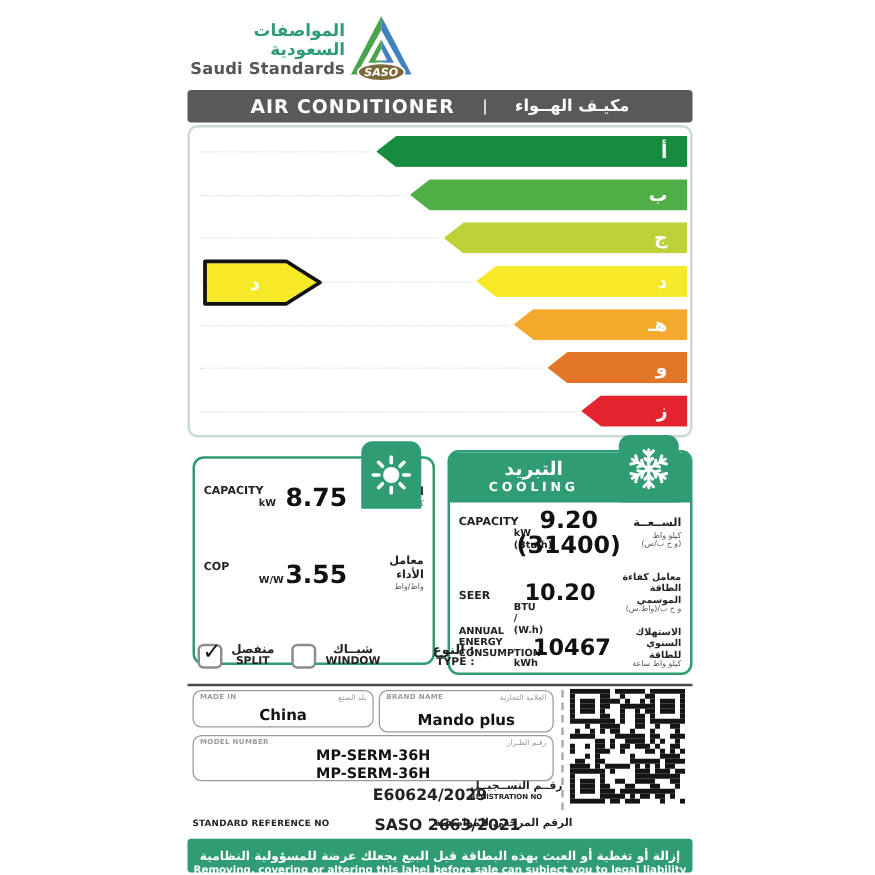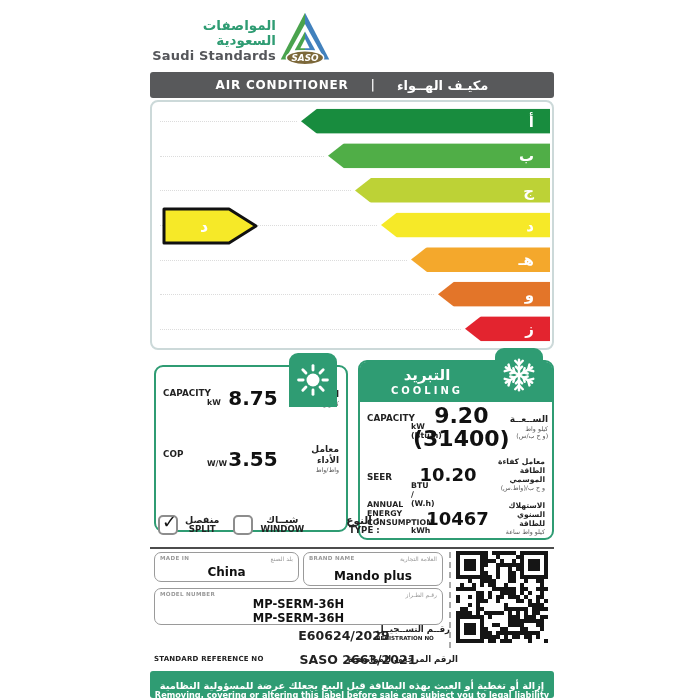--- a/index.html
+++ b/index.html
@@ -18,21 +18,21 @@
   .saso{position:absolute;left:127px;top:2px;z-index:3;}
   .hdr-title{line-height:1.12;min-width:150px;}
   .hdr-title-ar{color:#fff;font-weight:bold;font-size:15px;}
   .hdr-title-en{color:#fff;font-weight:bold;font-size:9.3px;letter-spacing:.2px;margin-top:2px;}
   .hdr-vsep{width:2px;height:34px;background:#ffffffcc;}
 
   
   .product-bar{position:absolute;left:0;top:64px;width:404px;height:26px;background:#58595b;
                border-radius:3px;display:flex;align-items:center;justify-content:center;gap:22px;
                color:#fff;font-weight:bold;}
-  .product-bar .en{font-size:12px;letter-spacing:.8px;text-align:center;}
+  .product-bar .en{font-size:15px;letter-spacing:.8px;text-align:center;}
   .product-bar .pipe{font-size:12px;opacity:.9;}
   .product-bar .ar{font-size:13px;}
 
   
   .rating-box{position:absolute;left:0;top:92px;width:404px;height:250px;background:#fff;
               border:2px solid #ccd9d9;border-radius:8px;box-sizing:border-box;}
   .rating-col{position:absolute;inset:2px;display:flex;flex-direction:column;}
   .grade-row{position:relative;flex:1;}
   .leader{position:absolute;left:6px;top:50%;border-top:1.5px dotted #dcdcdc;}
   .grade-arrow{position:absolute;right:0;top:50%;transform:translateY(-50%);height:25px;
@@ -243,21 +243,21 @@
           <div class="t-ar">التبريد</div>
           <div class="t-en">COOLING</div>
         </div>
       </div>
       <div class="spec-row" style="height:50px;">
         <div class="sl" style="width:46px;">
           <div class="l1">CAPACITY</div>
           <div class="l2">kW</div>
           <div class="l2">(Btu/h)</div>
         </div>
-        <div class="sv" style="font-size:22px;line-height:1.05;">
+        <div class="sv" style="font-size:19px;line-height:1.05;">
           <div>9.20</div>
           <div>(31400)</div>
         </div>
         <div class="sr" style="width:48px;">
           <div class="a1">الســعــة</div>
           <div class="a2">كيلو واط</div>
           <div class="a2">(و ح ب/س)</div>
         </div>
       </div>
       <div class="spec-row" style="height:45px;">

